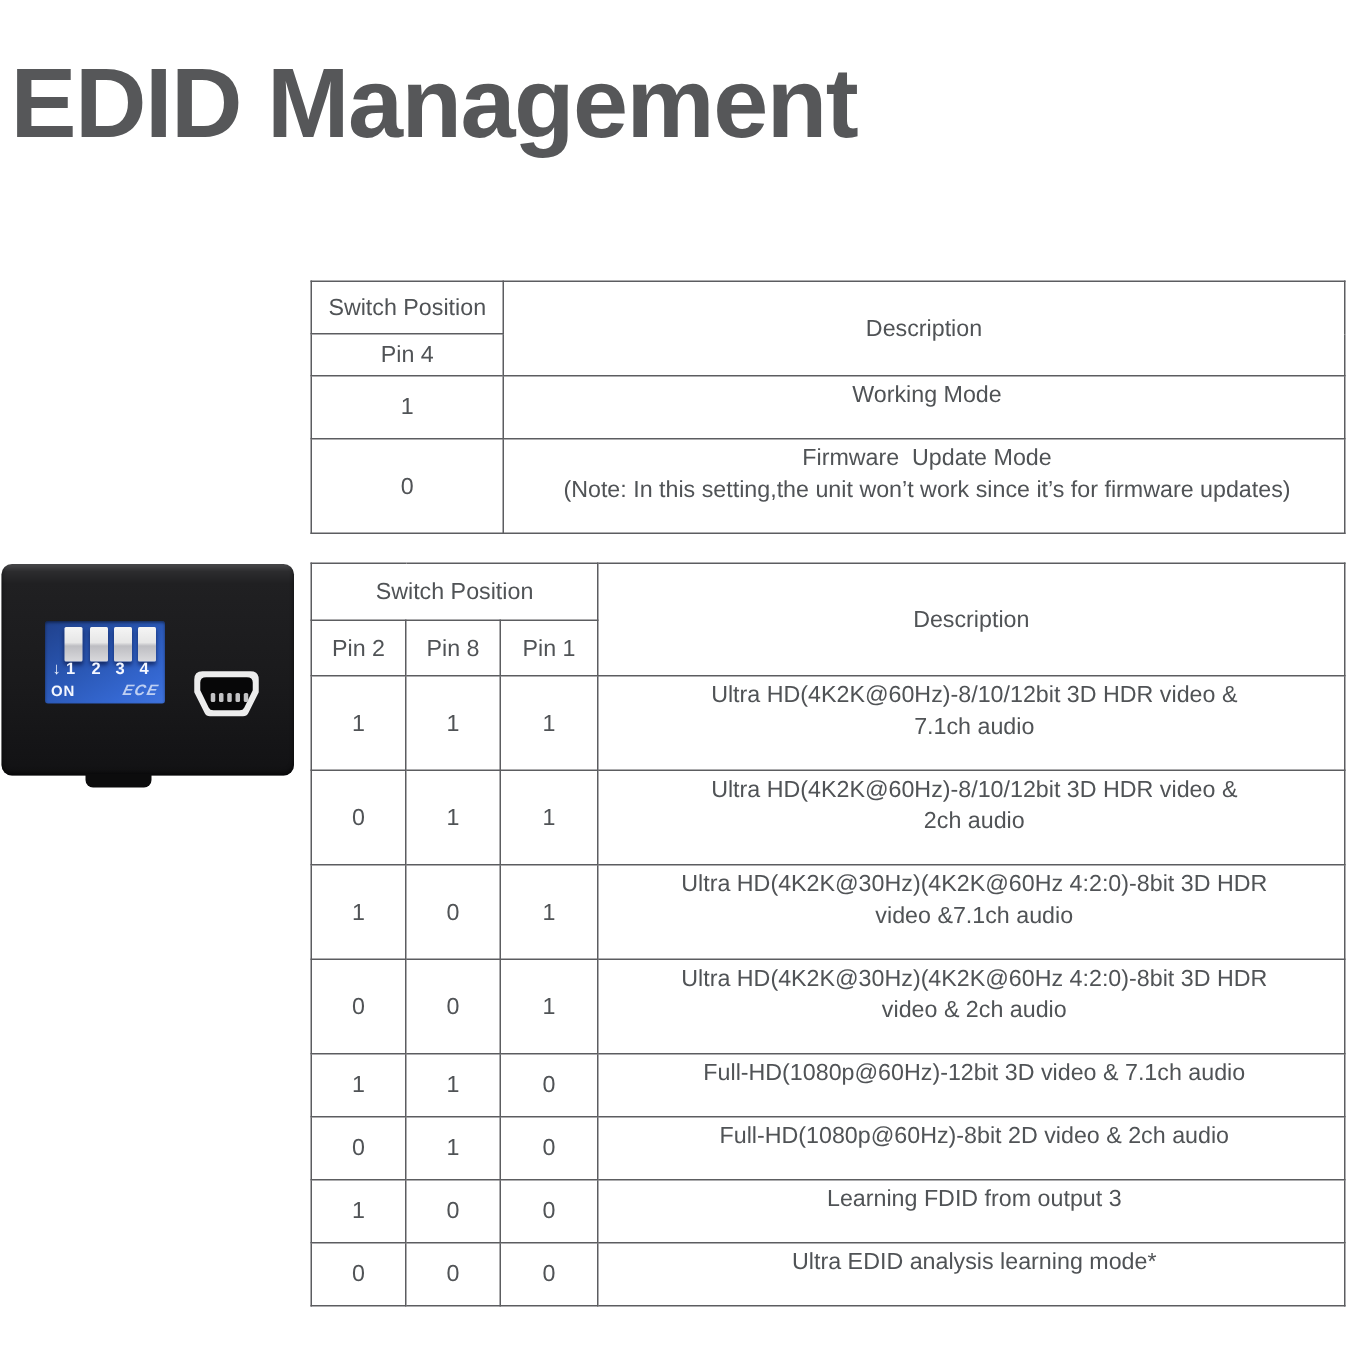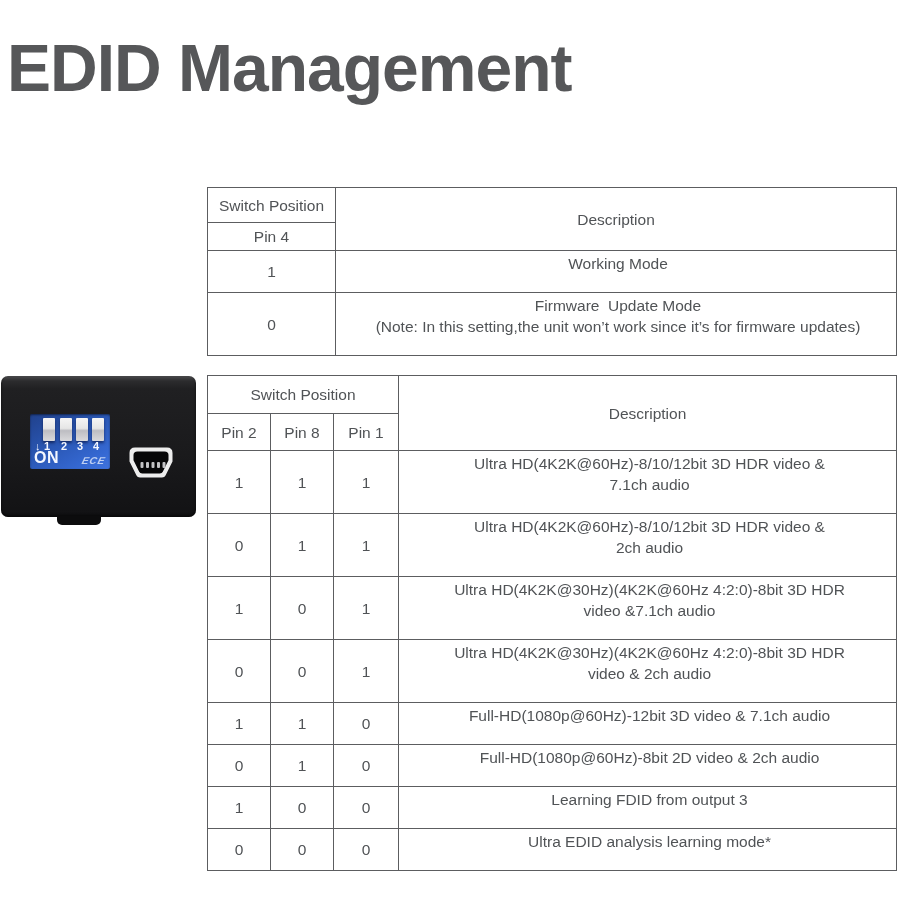--- a/index.html
+++ b/index.html
@@ -49,21 +49,21 @@
     border-radius:1px;box-shadow:0 2px 3px rgba(0,5,40,.55);
   }
   .lv1{left:13px}.lv2{left:30px}.lv3{left:46px}.lv4{left:62px}
   .dip .num,.dip .arrow{
     position:absolute;top:26px;color:#f4f7ff;font-size:11px;font-weight:bold;
   }
   .arrow{left:5px;top:25px;}
   .n1{left:14px}.n2{left:31px}.n3{left:47px}.n4{left:63px}
   .on-label{
     position:absolute;left:4px;bottom:2px;color:#f4f7ff;
-    font-size:16px;font-weight:bold;letter-spacing:.5px;
+    font-size:10px;font-weight:bold;letter-spacing:.5px;
   }
   .brand{
     position:absolute;right:4px;bottom:3px;color:#d7e2f8;
     font-size:10px;font-weight:bold;font-style:italic;transform:skewX(-14deg);
     letter-spacing:1px;opacity:.85;
   }
   .usb{position:absolute;left:127px;top:70px;}
 </style>
 </head>
 <body>

